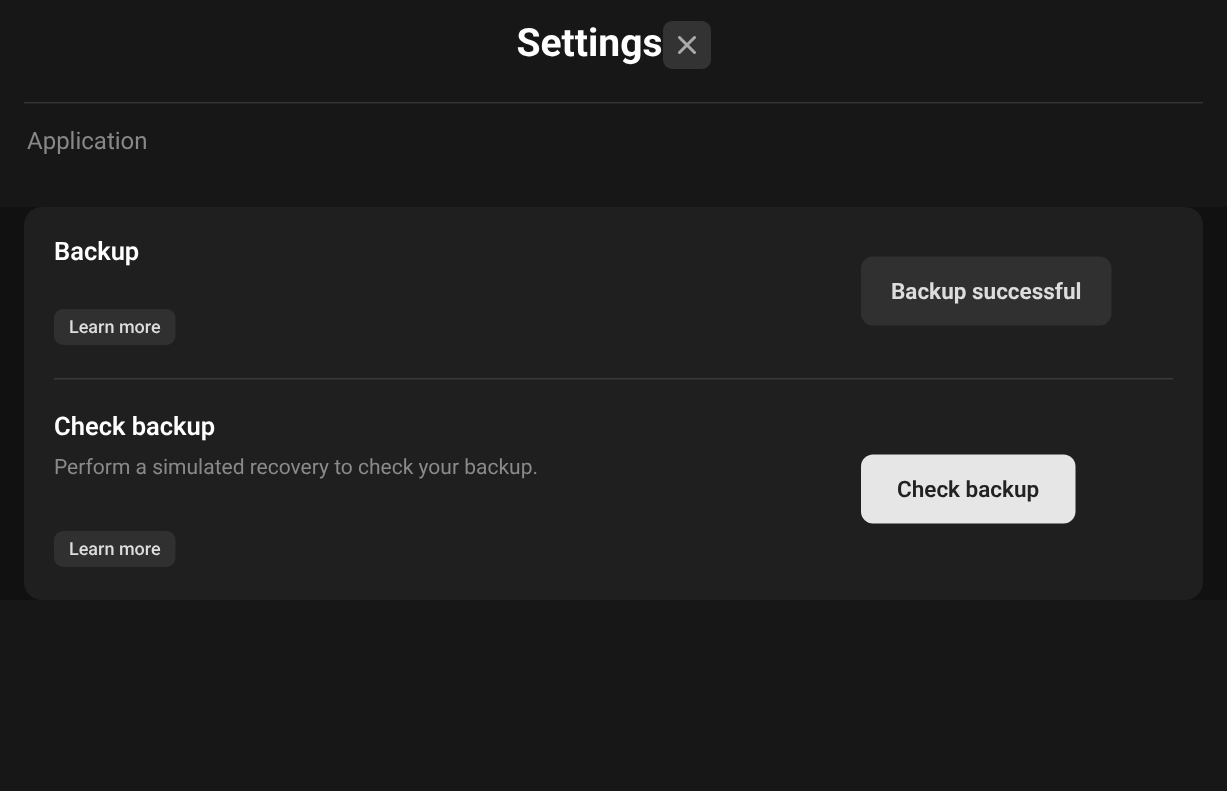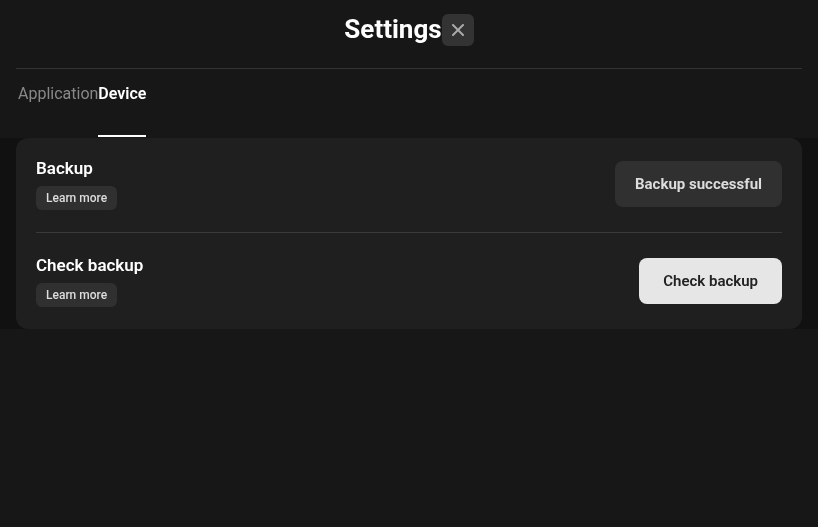--- a/index.html
+++ b/index.html
@@ -83,23 +83,23 @@
       padding: 30px 0 16px 0;
       text-transform: uppercase;
     }
     .card {
       background: #1f1f1f;
       border-radius: 12px;
       padding: 20px 20px 22px 20px;
     }
     .card-row {
       display: flex;
-      justify-content: space-between;
+      justify-content: flex-start;
       align-items: center;
-      gap: 16px;
+      gap: 38px;
     }
     .card-left { flex: 1; max-width: 500px; }
     .card-title {
       font-size: 17px;
       font-weight: 600;
       color: #fff;
       margin-bottom: 8px;
     }
     .card-desc {
       font-size: 14px;
@@ -109,20 +109,21 @@
     }
     .learn-more {
       display: inline-block;
       background: #303030;
       color: #ddd;
       font-size: 12px;
       font-weight: 500;
       padding: 5px 10px;
       border-radius: 6px;
       cursor: pointer;
+      margin-top: 20px;
     }
     .status-btn {
       background: #303030;
       color: #ddd;
       font-size: 15px;
       font-weight: 700;
       padding: 14px 20px;
       border-radius: 8px;
       white-space: nowrap;
       cursor: default;
@@ -153,39 +154,39 @@
       <line x1="1" y1="1" x2="11" y2="11"></line>
       <line x1="11" y1="1" x2="1" y2="11"></line>
     </svg>
   </div>
 </div>
 
 <div class="divider-top"></div>
 
 <div class="tabs">
   <div class="tab">Application</div>
-  <div class="tab active">Device</div>
 </div>
 
 <div class="tab-underline-container"></div>
 
 <div class="content-area">
 
   <div class="card">
     <div class="card-row">
       <div class="card-left">
         <div class="card-title">Backup</div>
         <div class="learn-more">Learn more</div>
       </div>
       <div class="status-btn">Backup successful</div>
     </div>
 
     <div class="card-divider"></div>
 
     <div class="card-row">
       <div class="card-left">
         <div class="card-title">Check backup</div>
+        <div class="card-desc">Perform a simulated recovery to check your backup.</div>
         <div class="learn-more">Learn more</div>
       </div>
       <div class="action-btn">Check backup</div>
     </div>
   </div>
 </div>
 
 </body></html>

